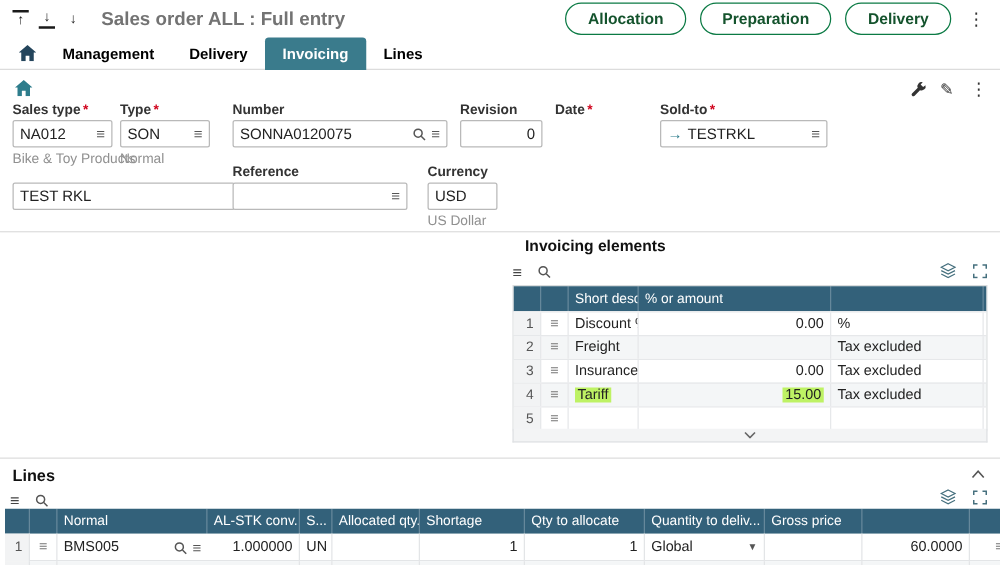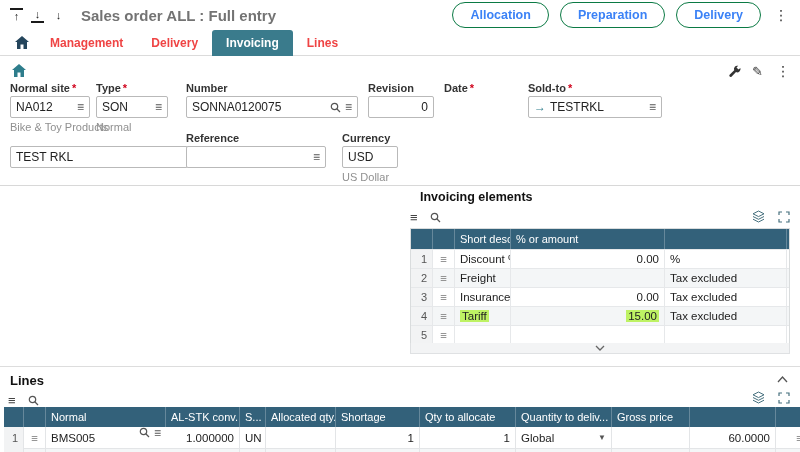--- a/index.html
+++ b/index.html
@@ -8,29 +8,29 @@
         font-family:"Liberation Sans",sans-serif;font-size:12px;color:#222;}
 
   
   .topbar{position:absolute;top:0;left:0;right:0;height:30px;display:flex;align-items:center;padding:0 10px;background:#fff;}
   .navics{display:flex;gap:8px;align-items:center;}
   .navic{display:inline-block;width:13px;text-align:center;font-size:11px;line-height:13px;color:#1a1a1a;cursor:pointer;}
   .navic.bar-top{border-top:2px solid #1a1a1a;}
   .navic.bar-bottom{border-bottom:2px solid #1a1a1a;}
   .topbar h1{font-size:15px;font-weight:700;color:#737373;margin:0 0 0 16px;white-space:nowrap;}
   .actions{margin-left:auto;display:flex;align-items:center;gap:11px;}
-  .pill{border:1.5px solid #0b7a44;color:#3b82f6;background:#fff;border-radius:14px;
+  .pill{border:1.5px solid #0b7a44;color:#14532d;background:#fff;border-radius:14px;
         padding:5px 17px;font-size:12.5px;font-weight:600;font-family:inherit;cursor:pointer;white-space:nowrap;text-align:center;}
   .kebab{font-size:14px;color:#333;cursor:pointer;padding:0 2px;}
 
   
   .tabbar{position:absolute;top:30px;left:0;right:0;height:26px;display:flex;align-items:stretch;
           padding-left:8px;background:#fff;border-bottom:1px solid #dcdcdc;}
   .tab-home{width:28px;display:flex;align-items:center;justify-content:center;cursor:pointer;}
-  .tab{padding:0 14px;line-height:26px;font-weight:700;font-size:12px;color:#ef4444;cursor:pointer;white-space:nowrap;}
+  .tab{padding:0 14px;line-height:26px;font-weight:700;font-size:12px;color:#000000;cursor:pointer;white-space:nowrap;}
   .tab.active{background:#3a7b8c;color:#fff;border-radius:3px 3px 0 0;margin-bottom:-1px;z-index:2;}
 
   
   .card{position:absolute;top:56px;left:0;right:0;height:130px;background:#fff;
         border-bottom:1px solid #d8d8d8;box-shadow:0 2px 3px rgba(0,0,0,.10);}
   .card-home{position:absolute;left:12px;top:8px;cursor:pointer;}
   .card-tools{position:absolute;right:8px;top:7px;display:flex;gap:11px;align-items:center;}
   .pencil{font-size:13px;color:#333;cursor:pointer;line-height:13px;}
   .fg{position:absolute;}
   .fg label{display:block;font-size:11px;font-weight:700;color:#333;height:14px;line-height:13px;white-space:nowrap;}
@@ -78,21 +78,21 @@
   .collapse{position:absolute;right:12px;top:9px;cursor:pointer;}
   .ltbar-left{position:absolute;left:8px;top:26px;display:flex;gap:12px;align-items:center;}
   .ltbar-right{position:absolute;right:10px;top:24px;display:flex;gap:13px;align-items:center;}
   .lgrid{position:absolute;left:4px;top:40px;width:824px;}
   .lhead,.lrow{display:grid;grid-template-columns:20px 22px 120px 74px 26px 70px 84px 96px 96px 78px 86px 48px;}
   .lhead{background:#33617a;color:#fff;height:20px;line-height:20px;font-size:11px;}
   .lhead .c{padding:0 5px;overflow:hidden;white-space:nowrap;border-right:1px solid rgba(255,255,255,.25);}
   .lrow{height:22px;line-height:22px;font-size:11.5px;background:#fff;border-bottom:1px solid #e3e5e7;}
   .lrow.alt{background:#f4f6f7;}
   .lrow .c{padding:0 5px;overflow:hidden;white-space:nowrap;border-right:1px solid #e3e5e7;}
-  .cellflex{display:flex;align-items:flex-start;gap:4px;padding:0 5px;}
+  .cellflex{display:flex;align-items:center;gap:4px;padding:0 5px;}
   .cellflex .pv{flex:1;overflow:hidden;white-space:nowrap;}
   .dd{font-size:8px;color:#555;cursor:pointer;}
   svg{display:block;}
 </style>
 </head>
 <body>
 
 <div class="page">
 
   <header class="topbar">
@@ -132,21 +132,21 @@
       <span>
         <svg width="13" height="13" viewBox="0 0 13 13">
             <path d="M12.4 3.1a3.3 3.3 0 0 1-4.4 4L3.5 11.7a1.35 1.35 0 0 1-1.9-1.9L6.2 5.2a3.3 3.3 0 0 1 4-4.4L8.5 2.5l2 2z" fill="#333"></path>
           </svg>
       </span>
       <span class="pencil">✎</span>
       <span class="kebab">⋮</span>
     </div>
 
     <div class="fg" id="fg-salessite">
-      <label><span>Normal site</span><span class="req">*</span></label>
+      <label><span>Sales type</span><span class="req">*</span></label>
       <div class="field">
         <span class="val">NA012</span>
         <span class="handle">≡</span>
       </div>
       <div class="helper">Bike &amp; Toy Products</div>
     </div>
 
     <div class="fg" id="fg-type">
       <label><span>Type</span><span class="req">*</span></label>
       <div class="field">

